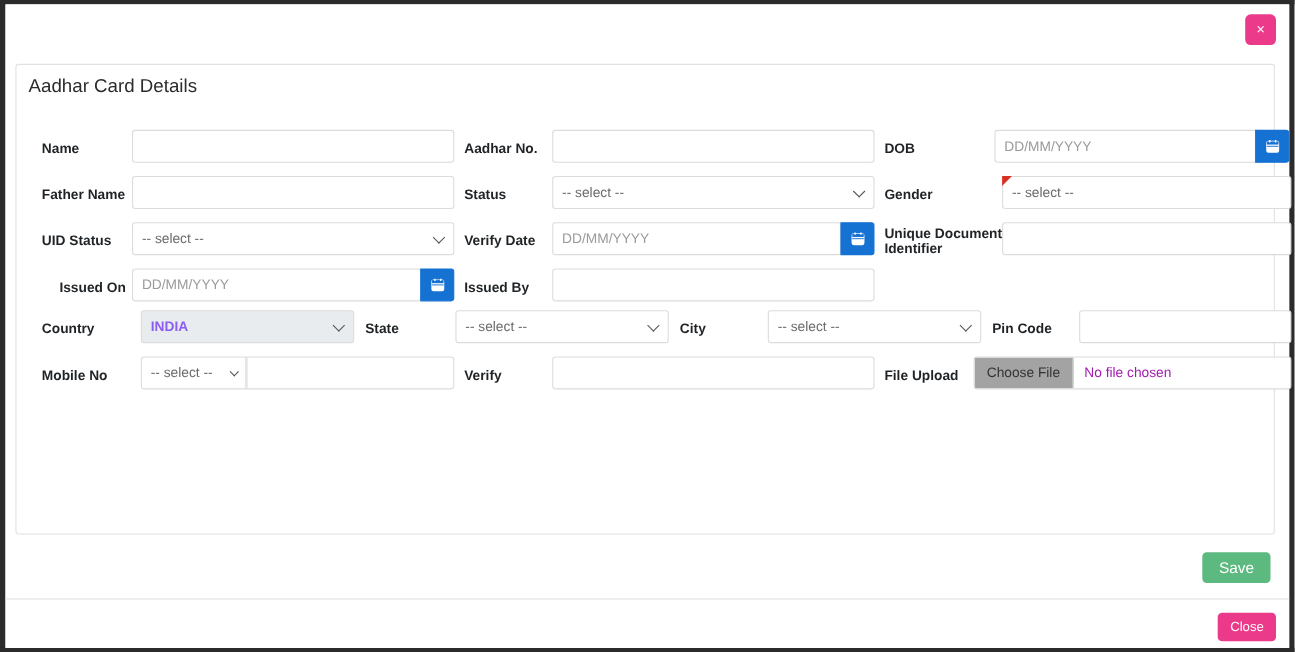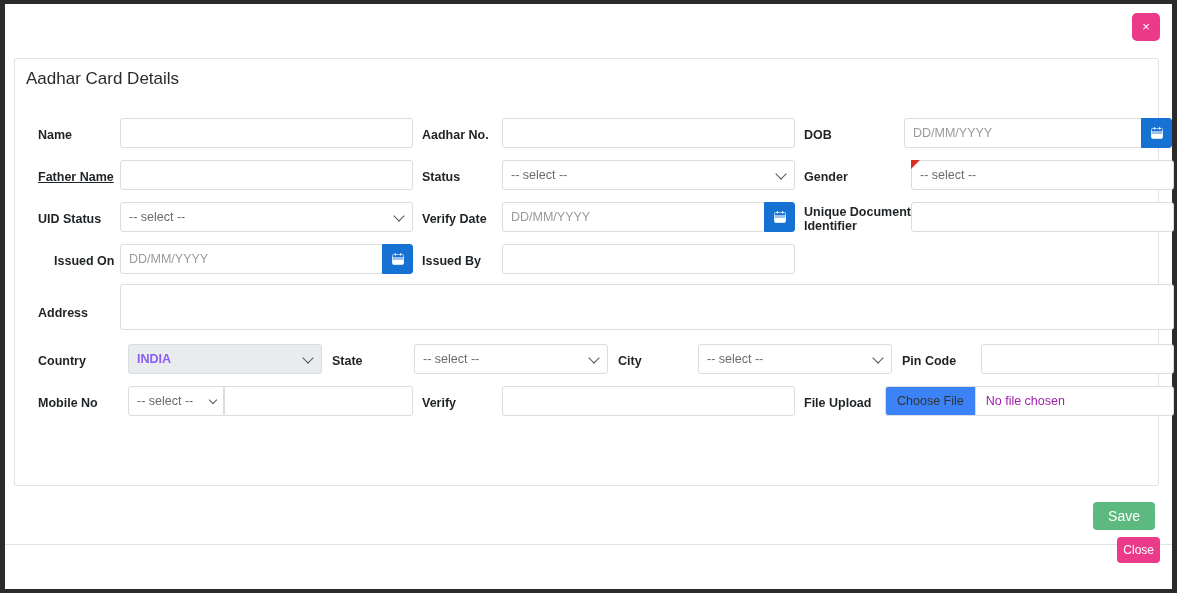--- a/index.html
+++ b/index.html
@@ -178,21 +178,21 @@
     position: absolute;
     height: 30px;
     border: 1px solid #dcdcdc;
     border-radius: 3px;
     background: #ffffff;
     display: flex;
     align-items: stretch;
     overflow: hidden;
   }
   .file-btn {
-    background: #3b82f6;
+    background: #a3a3a3;
     border: none;
     border-right: 1px solid #dcdcdc;
     font-family: "Liberation Sans", sans-serif;
     font-size: 12.5px;
     color: #333;
     padding: 0 11px;
     cursor: pointer;
   }
   .file-name {
     font-size: 12.5px;
@@ -223,28 +223,28 @@
 
   .footer-div {
     position: absolute;
     top: 540px; left: 0;
     width: 1167px; height: 1px;
     background: #e2e2e2;
   }
 
   .btn-close {
     position: absolute;
-    top: 533px; right: 12px;
+    top: 553px; right: 12px;
     background: #ec3a8b;
     border: none;
     border-radius: 4px;
     color: #ffffff;
     font-family: "Liberation Sans", sans-serif;
     font-size: 12px;
-    padding: 6px 6px;
+    padding: 6px 11px;
     cursor: pointer;
   }
 </style>
 </head>
 <body>
 
 <div class="viewport">
 
   <div class="frame-top"></div>
   <div class="frame-left"></div>
@@ -275,21 +275,21 @@
               <rect x="2" y="3" width="12" height="11" rx="1.5" fill="#ffffff" stroke="#ffffff"></rect>
               <rect x="2" y="3" width="12" height="3.2" fill="#1572d3" stroke="none"></rect>
               <line x1="5" y1="1.5" x2="5" y2="4" stroke="#ffffff"></line>
               <line x1="11" y1="1.5" x2="11" y2="4" stroke="#ffffff"></line>
               <line x1="2" y1="8" x2="14" y2="8" stroke="#1572d3" stroke-width="1"></line>
             </svg>
           </button>
         </div>
 
         <div class="row">
-          <span class="lbl" style="left:11px; top:24px;text-decoration:underline;">Father Name</span>
+          <span class="lbl" style="left:11px; top:24px;">Father Name</span>
           <input class="fld req" style="left: 93px; top: 14px; width: 293px;" value="">
 
           <span class="lbl" style="left:395px; top:24px;">Status</span>
           <div class="sel" style="left:475px; top:14px; width:293px;">
             <span>-- select --</span>
             <span class="chev"></span>
           </div>
 
           <span class="lbl" style="left:777px; top:24px;">Gender</span>
           <div class="sel req" style="left:884px; top:14px; width:263px;">
@@ -333,24 +333,20 @@
               <line x1="5" y1="1.5" x2="5" y2="4" stroke="#ffffff"></line>
               <line x1="11" y1="1.5" x2="11" y2="4" stroke="#ffffff"></line>
               <line x1="2" y1="8" x2="14" y2="8" stroke="#1572d3" stroke-width="1"></line>
             </svg>
           </button>
 
           <span class="lbl" style="left:395px; top:24px;">Issued By</span>
           <input class="fld" style="left: 475px; top: 14px; width: 293px;" value="">
         </div>
 
-        <div class="row" style="height:62px;">
-          <span class="lbl" style="left:11px; top:34px;">Address</span>
-          <textarea class="txtarea req" style="left: 93px; top: 12px; width: 1054px; height: 46px;"></textarea>
-        </div>
 
         <div class="row">
           <span class="lbl" style="left:11px; top:20px;">Country</span>
           <div class="sel disabled" style="left:101px; top:10px; width:194px;">
             <span>INDIA</span>
             <span class="chev"></span>
           </div>
 
           <span class="lbl" style="left:305px; top:20px;">State</span>
           <div class="sel" style="left:387px; top:10px; width:194px;">

